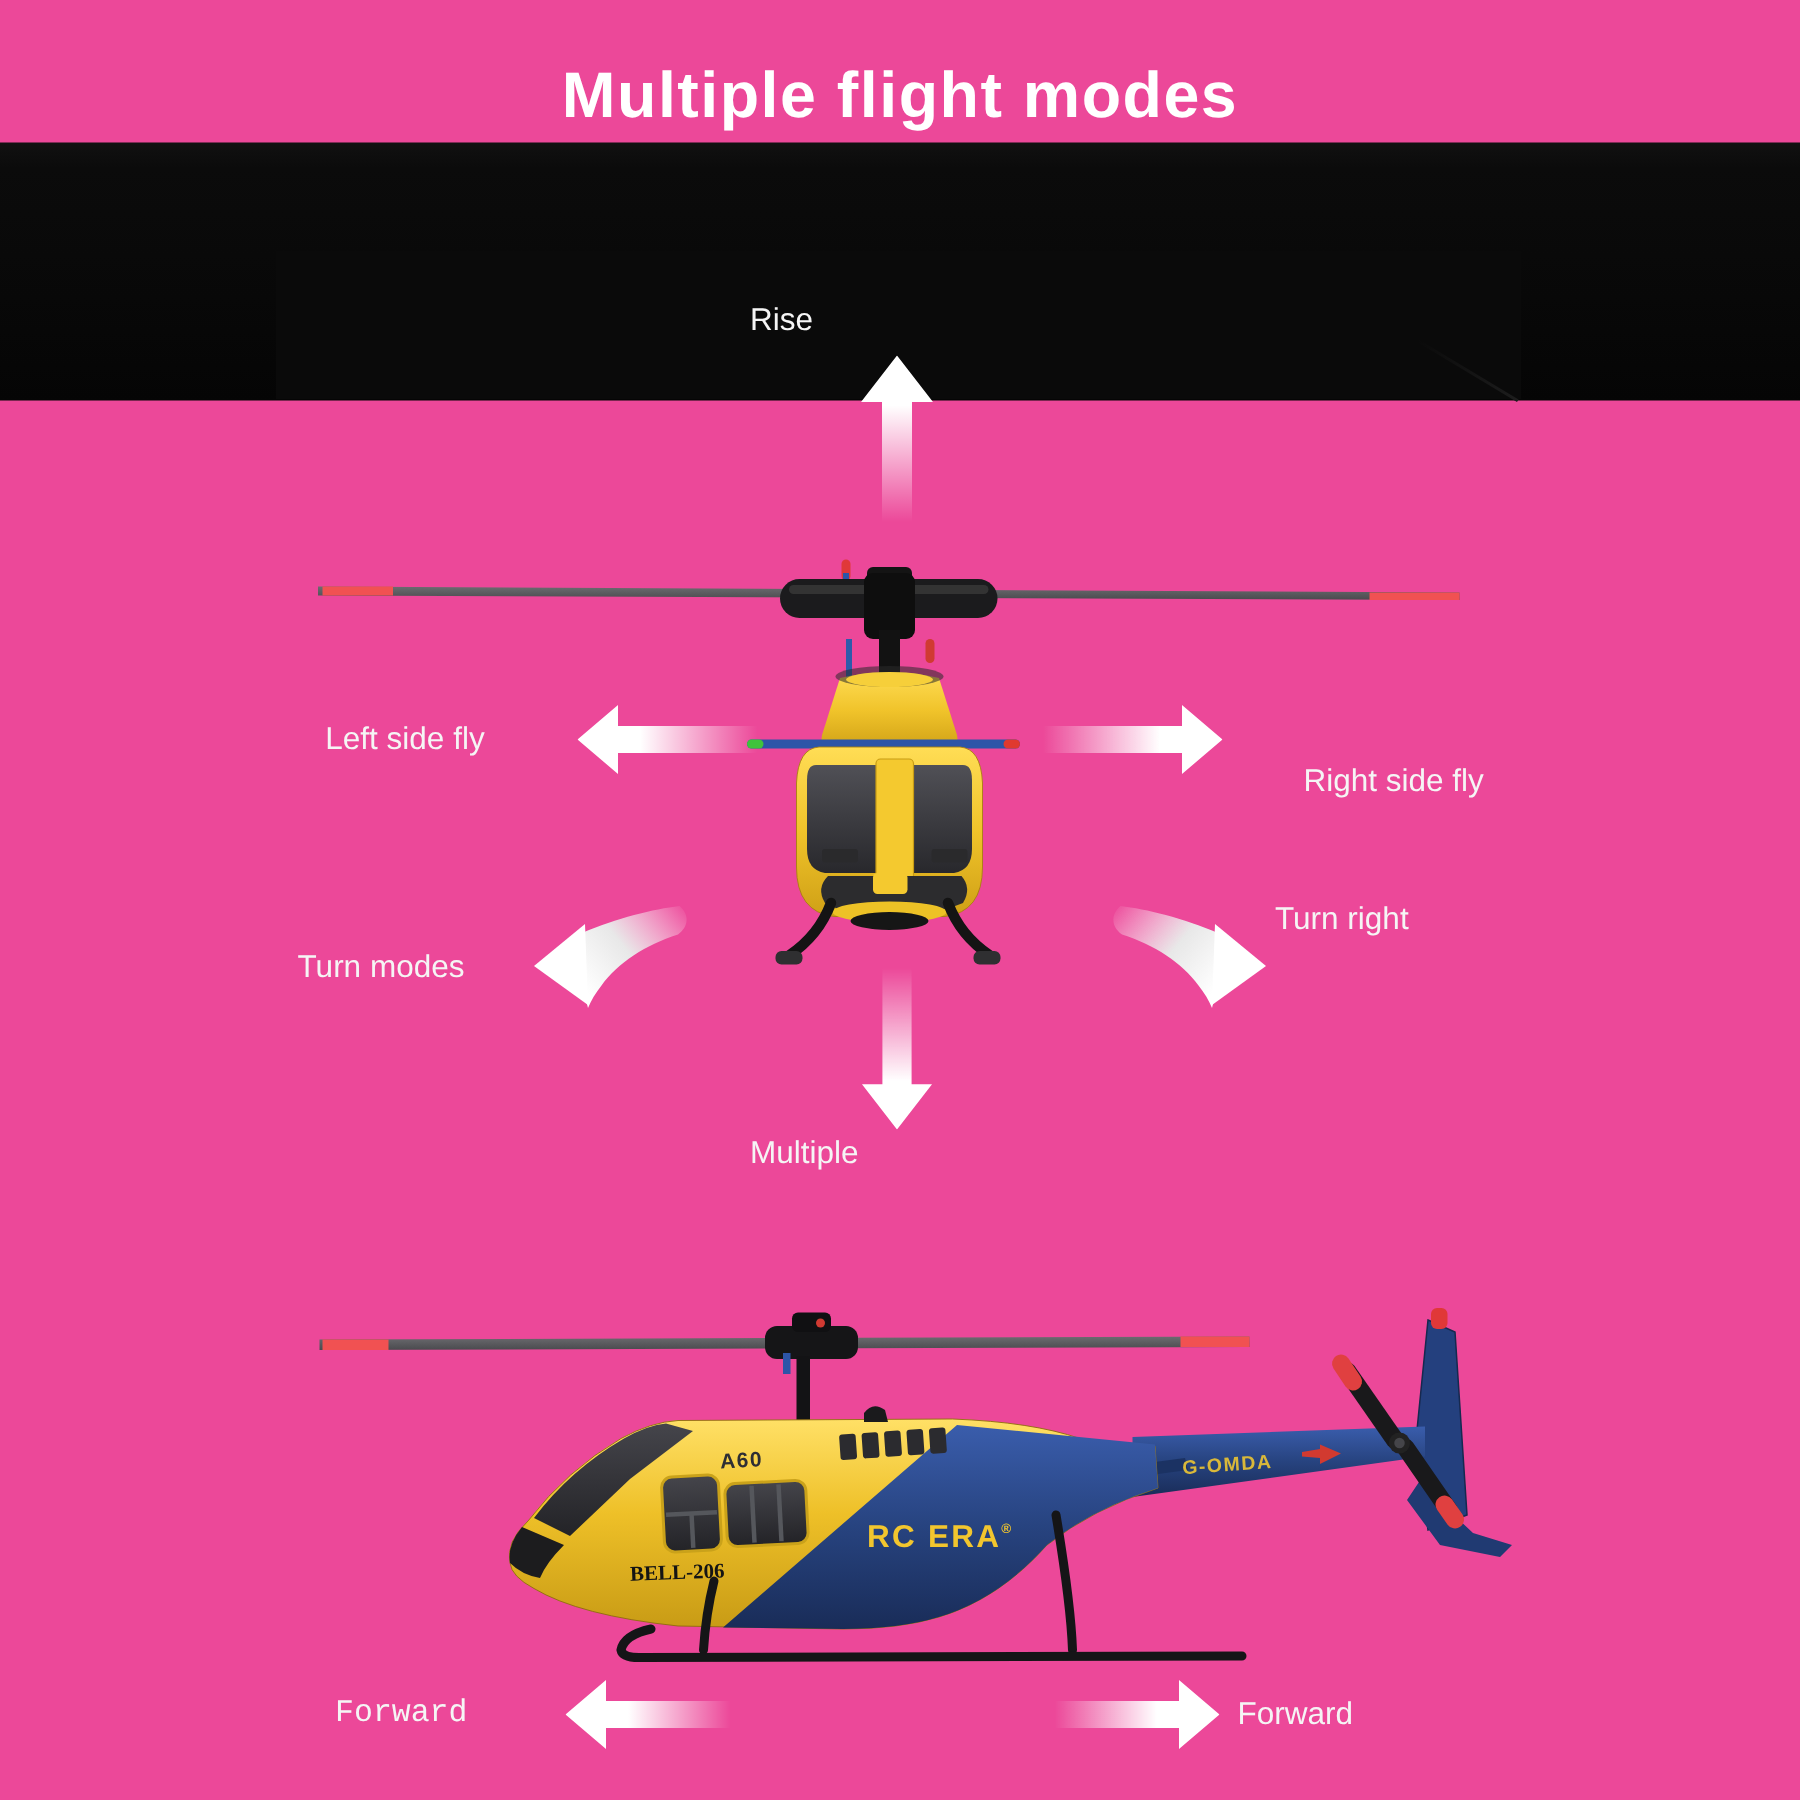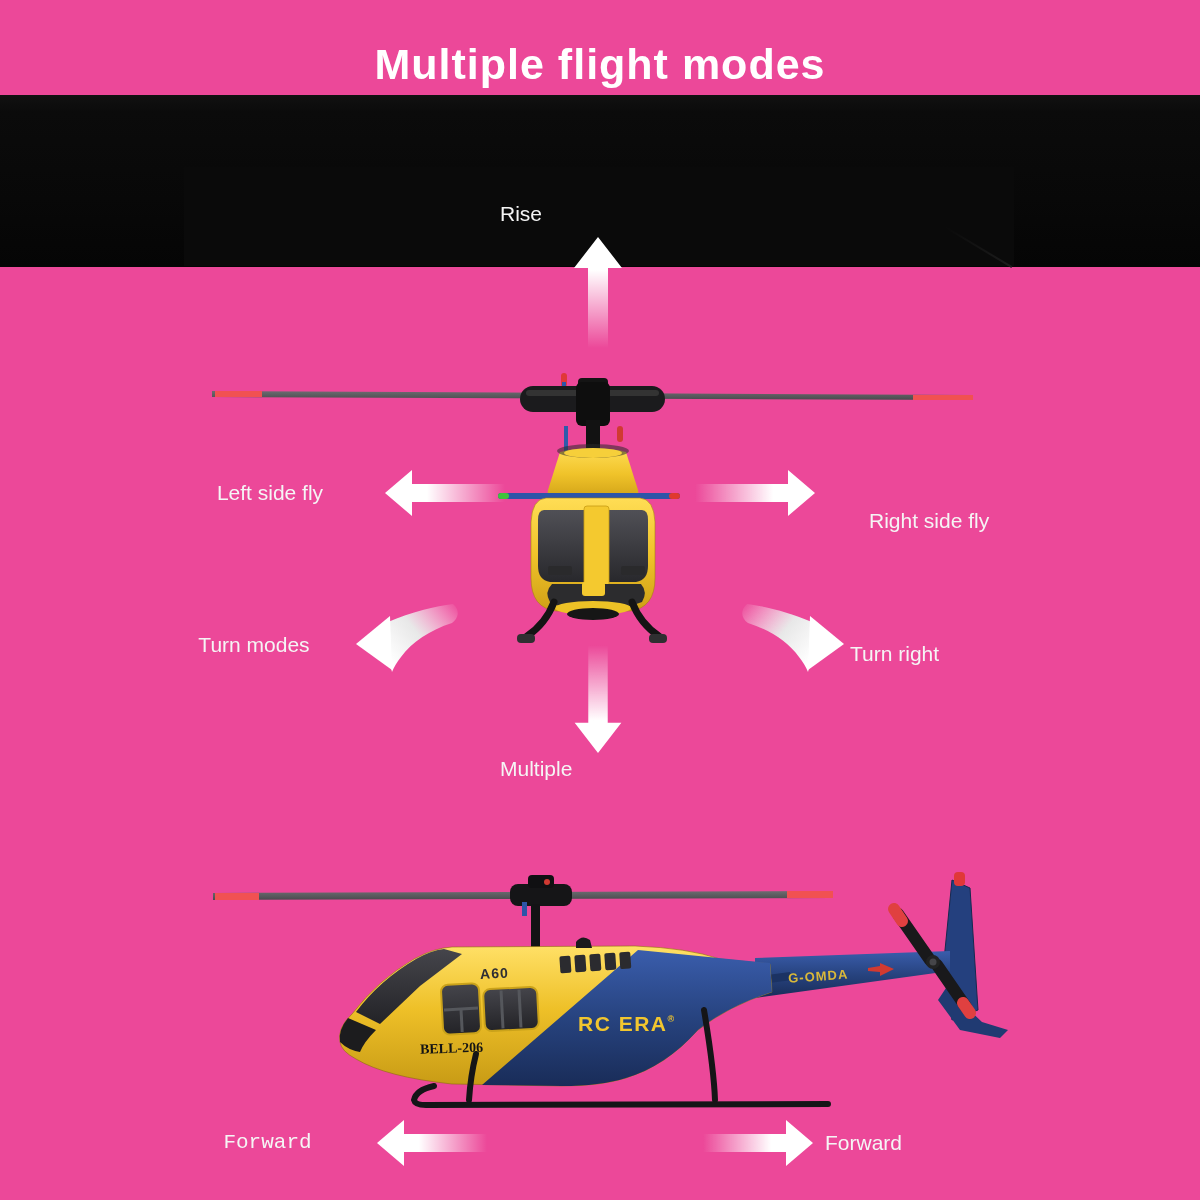--- a/index.html
+++ b/index.html
@@ -96,21 +96,21 @@
             <stop offset="0.45" stop-color="#e8e8e8"></stop>
         <stop offset="1" stop-color="#fff" stop-opacity="0.06"></stop>
           </linearGradient>
         </defs>
       <path d="M 32 20 C 55 10, 80 4, 97 2 C 104 8, 103 16, 96 21 C 74 28, 56 40, 45 55
                C 41 60, 38 65, 36 70 L 33 58 C 31 44, 31 32, 32 20 Z" fill="url(#gCL)"></path>
       <polygon points="0,42 34,14 36,68" fill="#fff"></polygon>
     </svg>
   </div>
 
-  <div class="label" style="left:850px;top:642px;">Turn right</div>
+  <div class="label" style="left:850px;top:601px;">Turn right</div>
 
   <div class="arrow" style="left:738px;top:602px;transform:scaleX(-1);">
     <svg width="106" height="70" viewBox="0 0 106 70">
       <defs>
           <linearGradient id="gCR" gradientUnits="userSpaceOnUse" x1="34" y1="58" x2="100" y2="4">
         <stop offset="0" stop-color="#fff"></stop>
             <stop offset="0.45" stop-color="#e8e8e8"></stop>
         <stop offset="1" stop-color="#fff" stop-opacity="0.06"></stop>
           </linearGradient>
         </defs>

